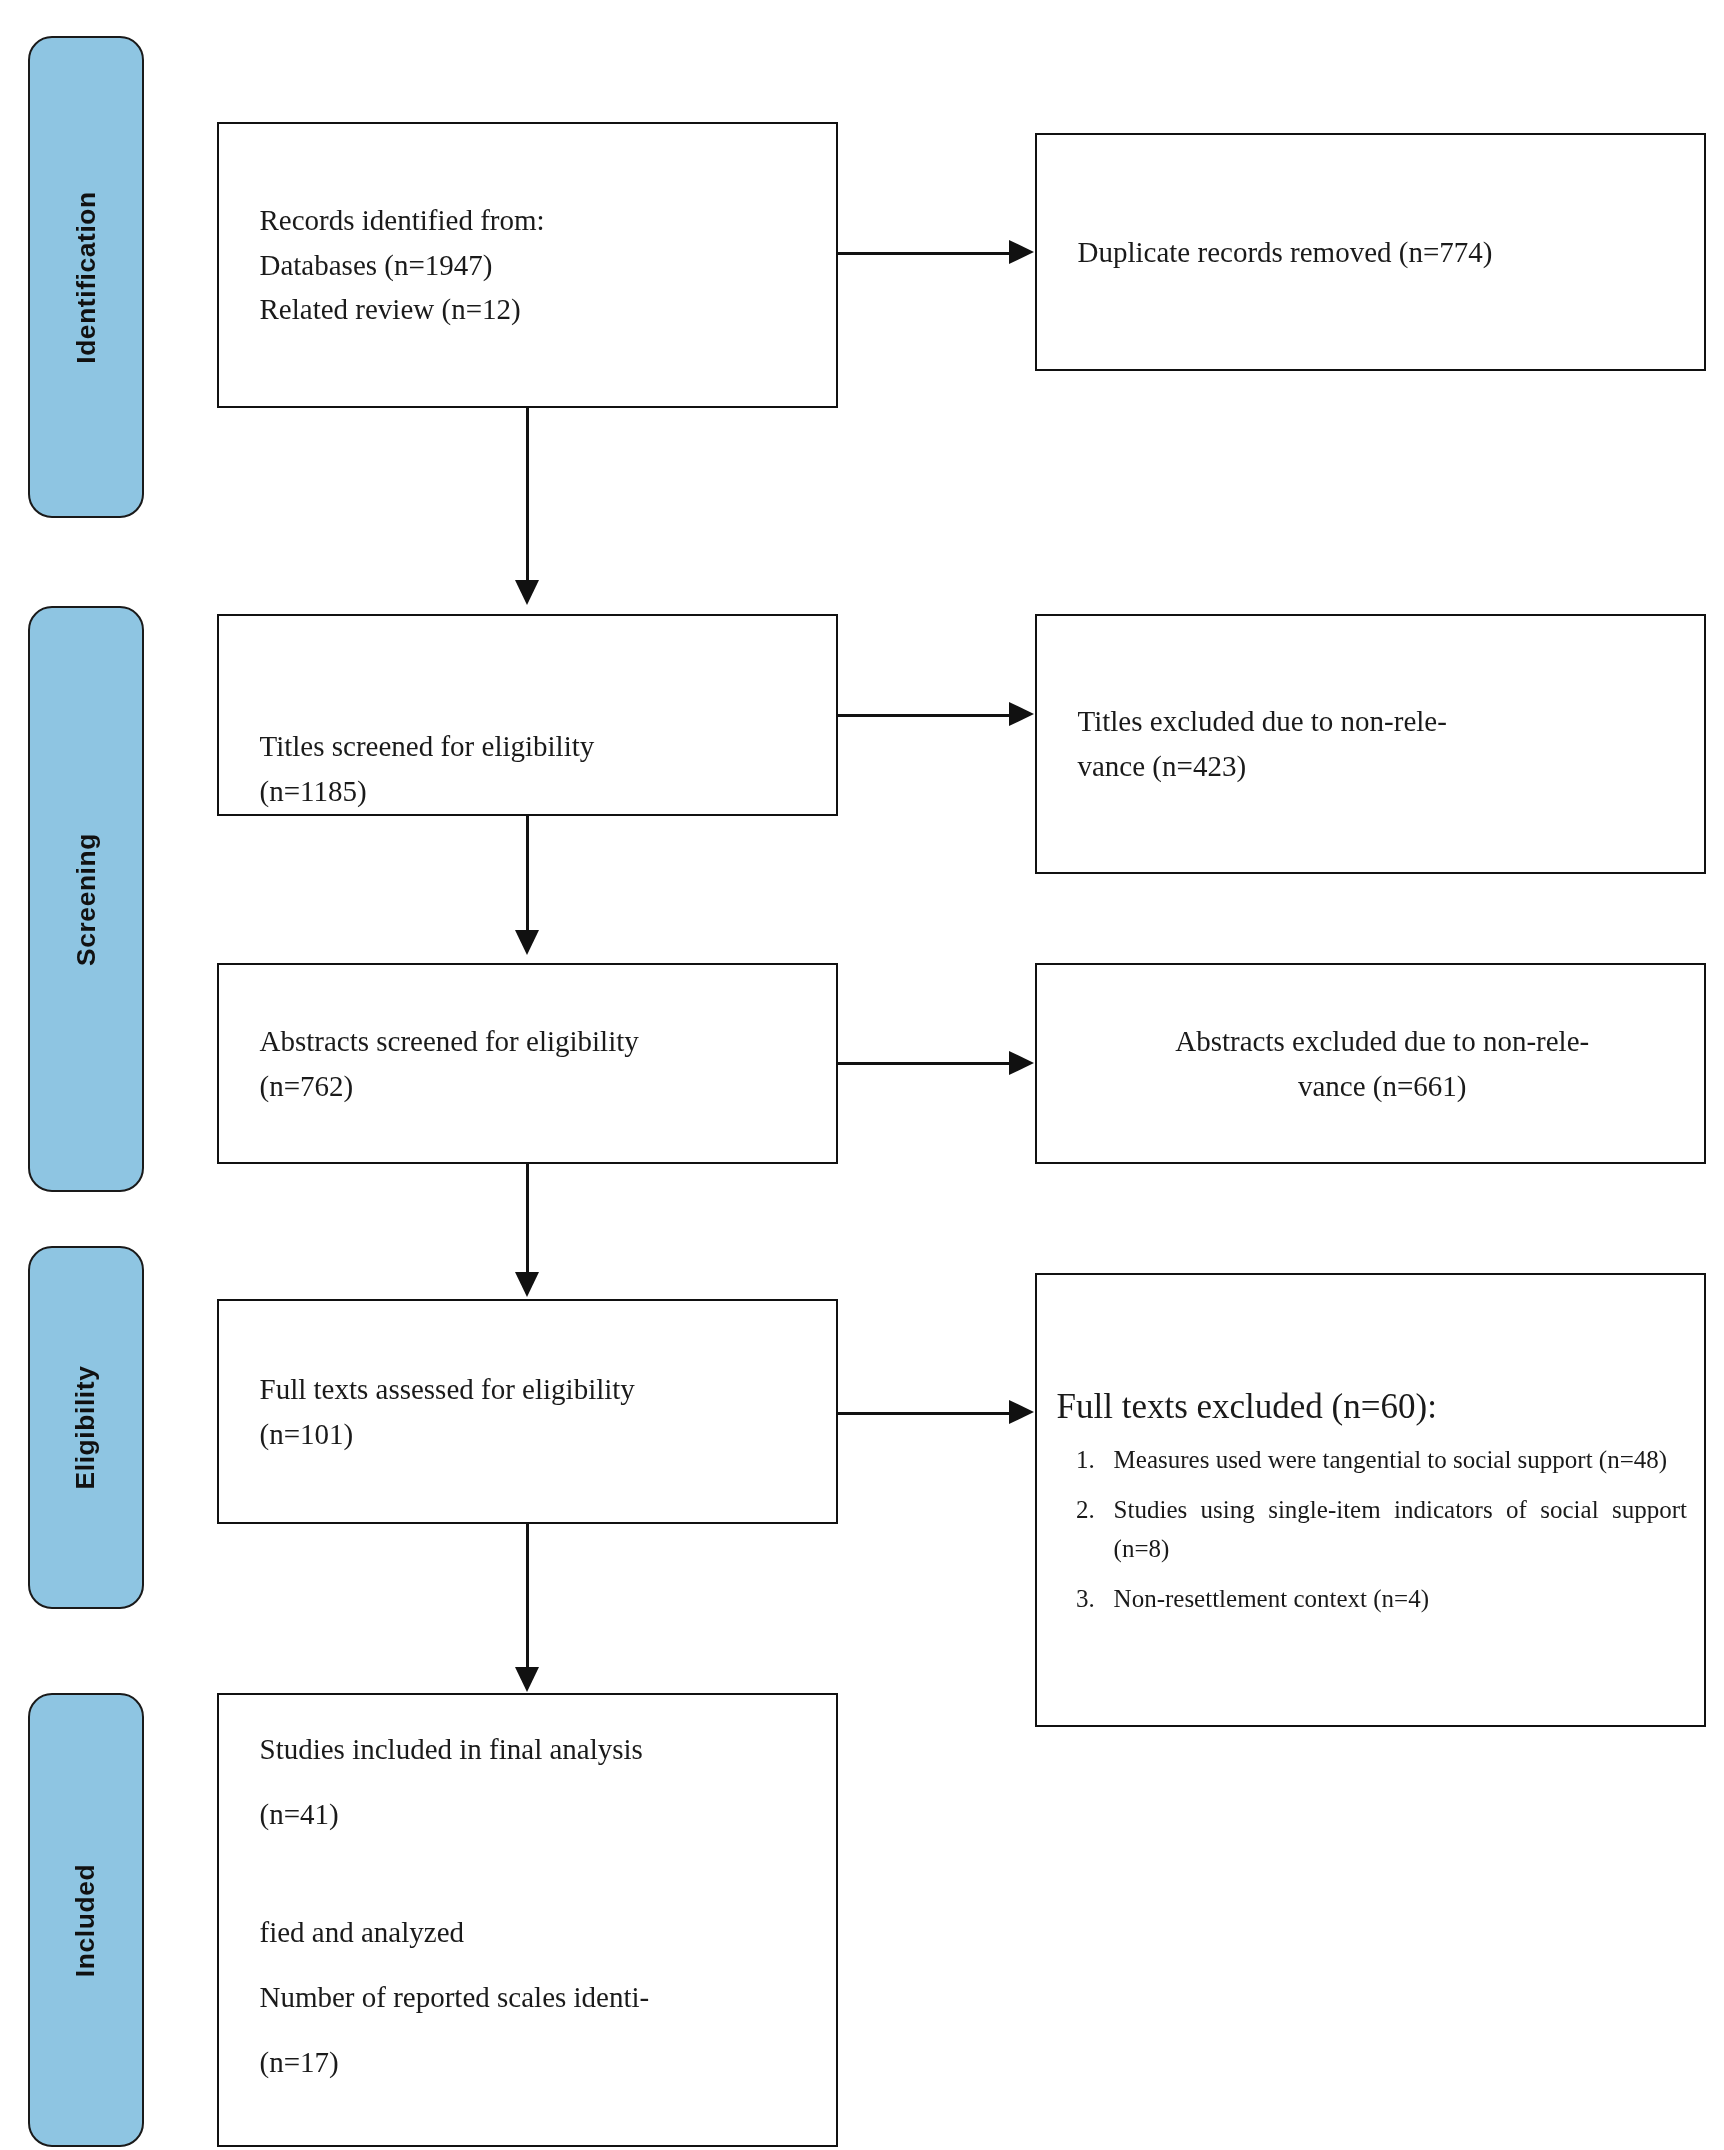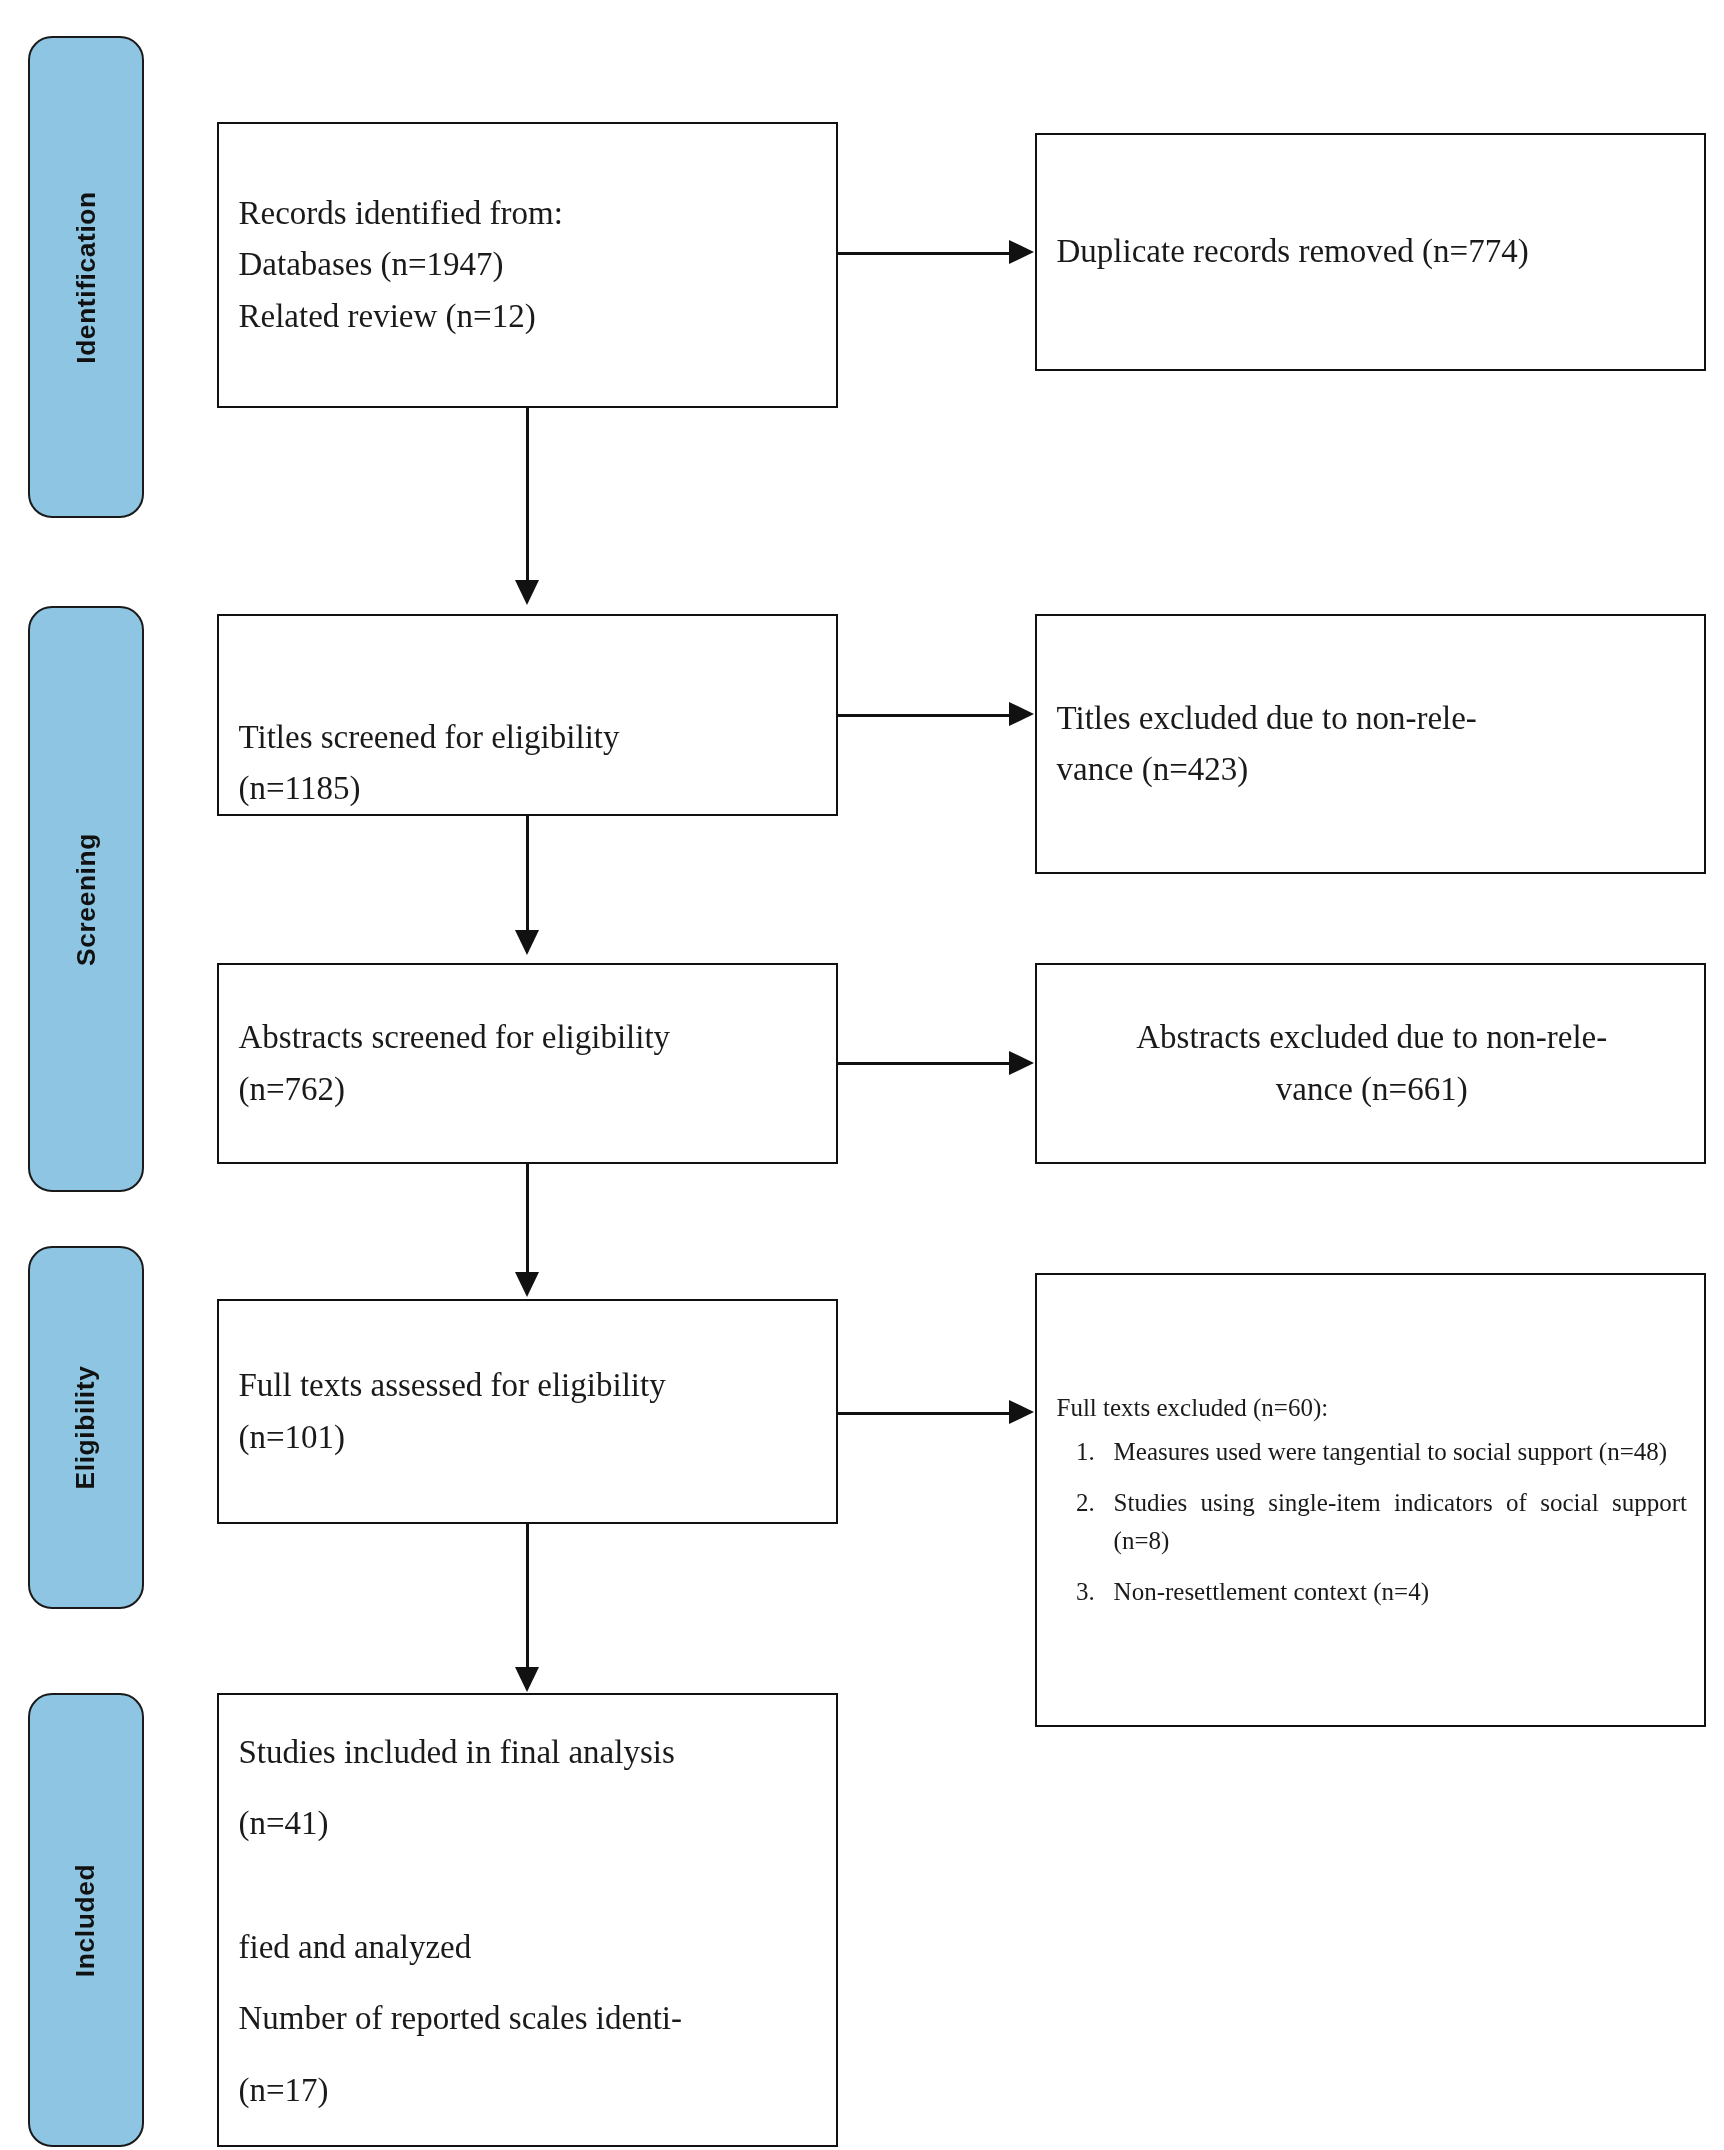--- a/index.html
+++ b/index.html
@@ -41,36 +41,37 @@
   .box {
     position: absolute;
     background: #ffffff;
     border: 2.3px solid #111111;
     box-sizing: border-box;
     display: flex;
     flex-direction: column;
     justify-content: center;
   }
   .box .line {
-    font-size: 33px;
+    font-size: 29px;
     line-height: 1.55;
     color: #1a1a1a;
     padding: 0 17px;
+    margin-left: 21px;
   }
   .box.pad-left .line { padding-left: 19.5px; }
 
   .box.justify .line {
     text-align: justify;
     text-align-last: left;
     padding-right: 19.5px;
   }
 
   
   .excl-head {
-    font-size: 25px;
+    font-size: 35px;
     line-height: 1.5;
     padding: 0 19.5px 7px 19.5px;
     color: #1a1a1a;
   }
   ol.excl-list {
     margin: 0;
     padding: 0 17px 0 64px;
     list-style: decimal;
     color: #1a1a1a;
   }

